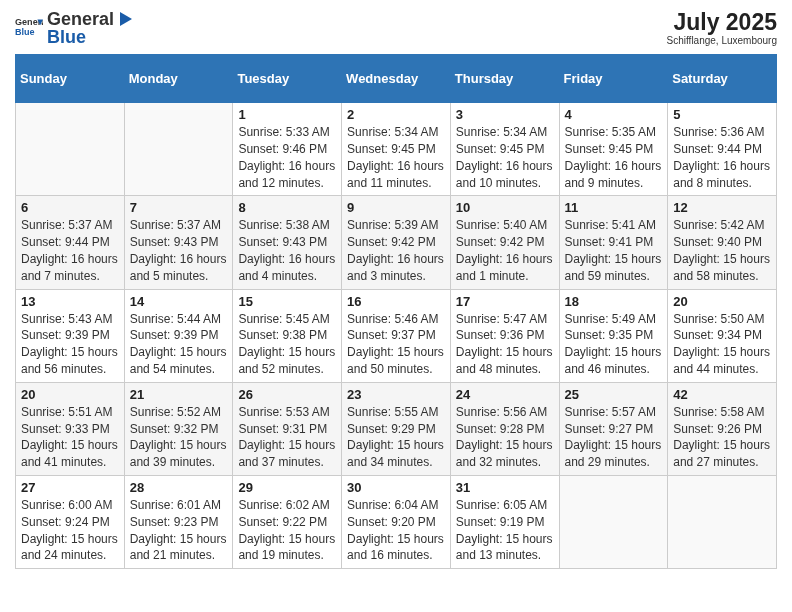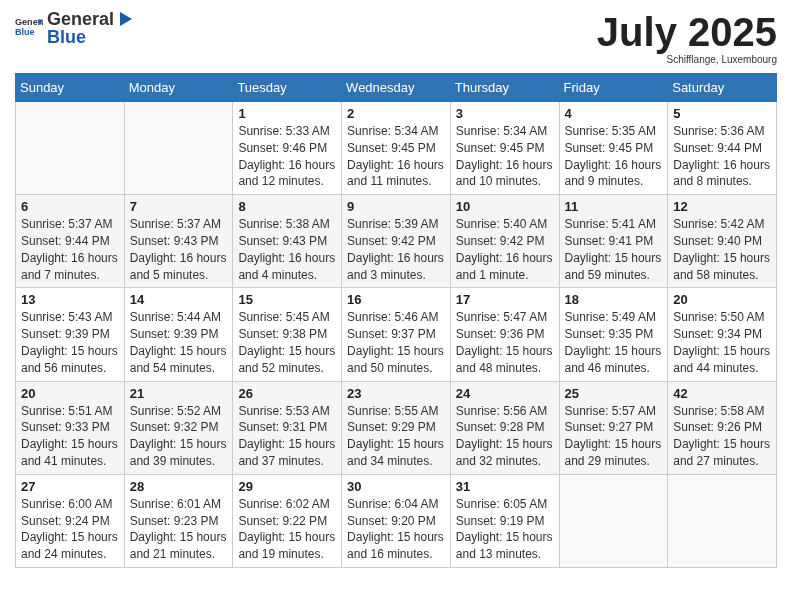--- a/index.html
+++ b/index.html
@@ -34,40 +34,40 @@
       line-height: 1;
     }
     .logo-icon {
       width: 28px;
       height: 28px;
     }
     .title-block {
       text-align: right;
     }
     .main-title {
-      font-size: 40px;
+      font-size: 23px;
       font-weight: bold;
       color: #222;
       line-height: 1.1;
     }
     .subtitle {
       font-size: 10px;
       color: #333;
     }
     .calendar {
       width: 100%;
       border-collapse: collapse;
       border: 1px solid #ccc;
     }
     .calendar th {
       background-color: #2e74b5;
       color: #fff;
       font-size: 13px;
-      font-weight: normal;
-      padding: 6px 4px;
+      font-weight: bold;
+      padding: 16px 4px;
       text-align: left;
       border: 1px solid #2e74b5;
       margin-top: 12px;
     }
     .calendar td {
       vertical-align: top;
       border: 1px solid #ccc;
       padding: 4px 5px;
       width: calc(100% / 7);
       min-height: 80px;

